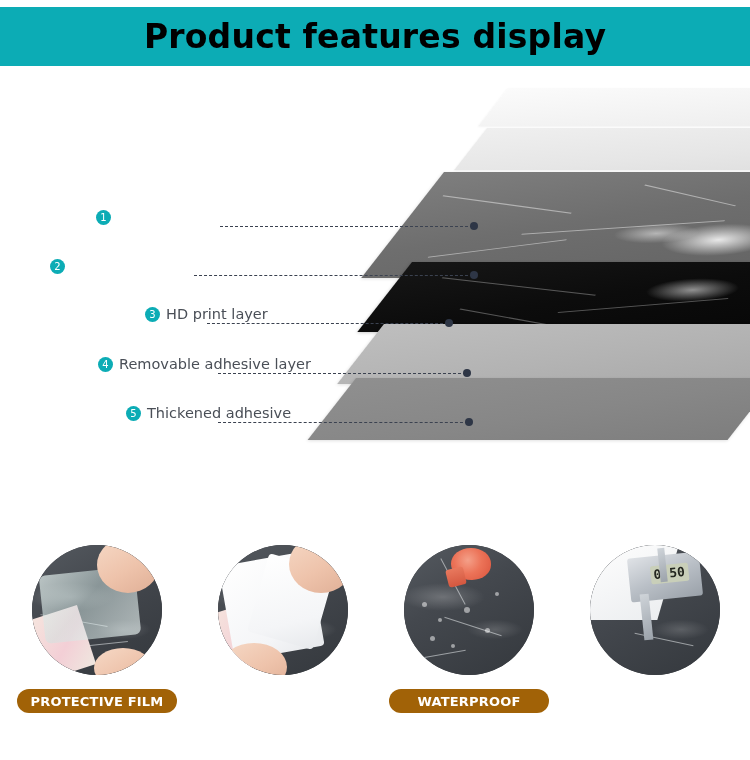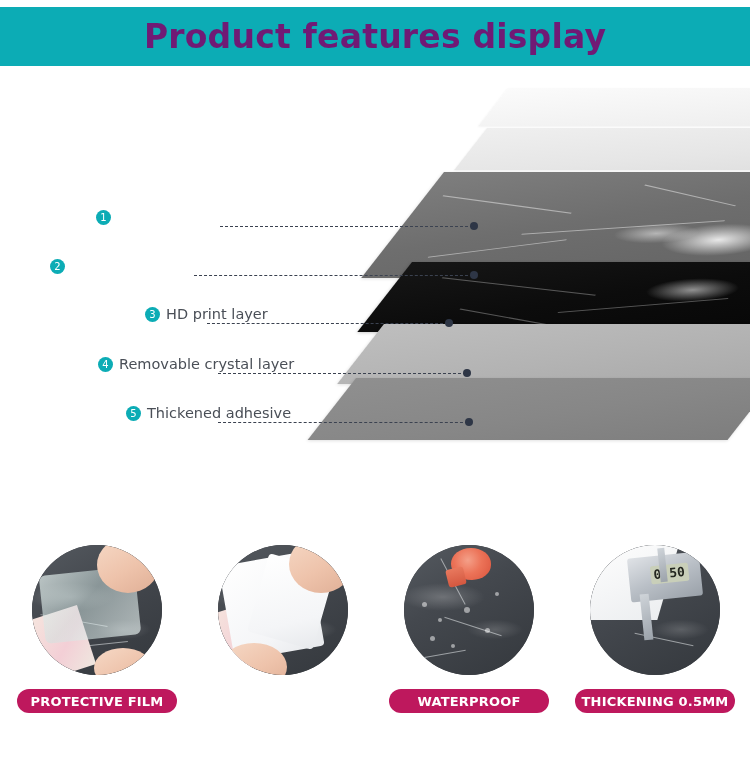--- a/index.html
+++ b/index.html
@@ -8,21 +8,21 @@
     font-family:"DejaVu Sans","Liberation Sans",sans-serif;
   }
   .page{position:relative;width:750px;height:760px;background:#fff;}
 
   
   .banner{
     position:absolute;left:0;top:7px;width:750px;height:59px;
     background:#0cacb5;display:flex;align-items:center;justify-content:center;
   }
   .banner-title{
-    color:#701a75;font-size:33px;font-weight:bold;letter-spacing:.2px;
+    color:#000000;font-size:33px;font-weight:bold;letter-spacing:.2px;
     font-family:"DejaVu Sans","Liberation Sans",sans-serif;
   }
 
   
   .diagram{position:absolute;left:0;top:66px;width:750px;height:450px;overflow:hidden;}
   .layer{
     position:absolute;
     transform:skewX(-38deg);
     transform-origin:left top;
   }
@@ -91,21 +91,21 @@
 
   
   .thumbs{position:absolute;left:0;top:540px;width:750px;height:220px;}
   .thumb{position:absolute;top:0;width:186px;}
   .t1{left:4px;} .t2{left:190px;} .t3{left:376px;} .t4{left:562px;}
   .circle{
     position:relative;margin:5px auto 0;width:130px;height:130px;border-radius:50%;
     overflow:hidden;background:#3a3d42;
   }
   .cap{
-    margin:14px auto 0;height:24px;border-radius:12px;background:#be185d;
+    margin:14px auto 0;height:24px;border-radius:12px;background:#a16207;
     display:flex;align-items:center;justify-content:center;color:#fff;
     font-size:13px;font-weight:bold;letter-spacing:.2px;width:160px;
     font-family:"DejaVu Sans","Liberation Sans",sans-serif;
   }
 
   
   .marble-bg{
     position:absolute;inset:0;
     background:
       radial-gradient(ellipse 60px 20px at 30% 40%,rgba(255,255,255,.22) 0%,rgba(255,255,255,0) 70%),
@@ -178,21 +178,21 @@
 
     <div class="row r3">
       <div class="badge">3</div>
       <div class="row-label">HD print layer</div>
     </div>
     <div class="lead ld3"></div>
     <div class="dot dt3"></div>
 
     <div class="row r4">
       <div class="badge">4</div>
-      <div class="row-label">Removable crystal layer</div>
+      <div class="row-label">Removable adhesive layer</div>
     </div>
     <div class="lead ld4"></div>
     <div class="dot dt4"></div>
 
     <div class="row r5">
       <div class="badge">5</div>
       <div class="row-label">Thickened adhesive</div>
     </div>
     <div class="lead ld5"></div>
     <div class="dot dt5"></div>
@@ -248,18 +248,17 @@
       <div class="circle">
         <div class="marble-bg"></div>
         <div class="wall" style="left:0;top:0;width:60%;height:58%;transform:skewX(-16deg);"></div>
         <div class="mv" style="left:34%;top:72%;width:46%;transform:rotate(12deg);"></div>
         <div class="caliper-body" style="left:30%;top:8%;width:72px;height:44px;transform:rotate(-6deg);">
           <div class="caliper-screen" style="left:30%;top:22%;width:38px;height:18px;">0.50</div>
         </div>
         <div class="caliper-jaw" style="left:40%;top:38%;width:9px;height:46px;transform:rotate(-6deg);"></div>
         <div class="caliper-jaw" style="left:53%;top:2%;width:7px;height:34px;transform:rotate(-6deg);"></div>
       </div>
-      <div class="cap">THICKENING 0.5MM</div>
     </div>
 
   </div>
 
 </div>
 
 </body></html>

